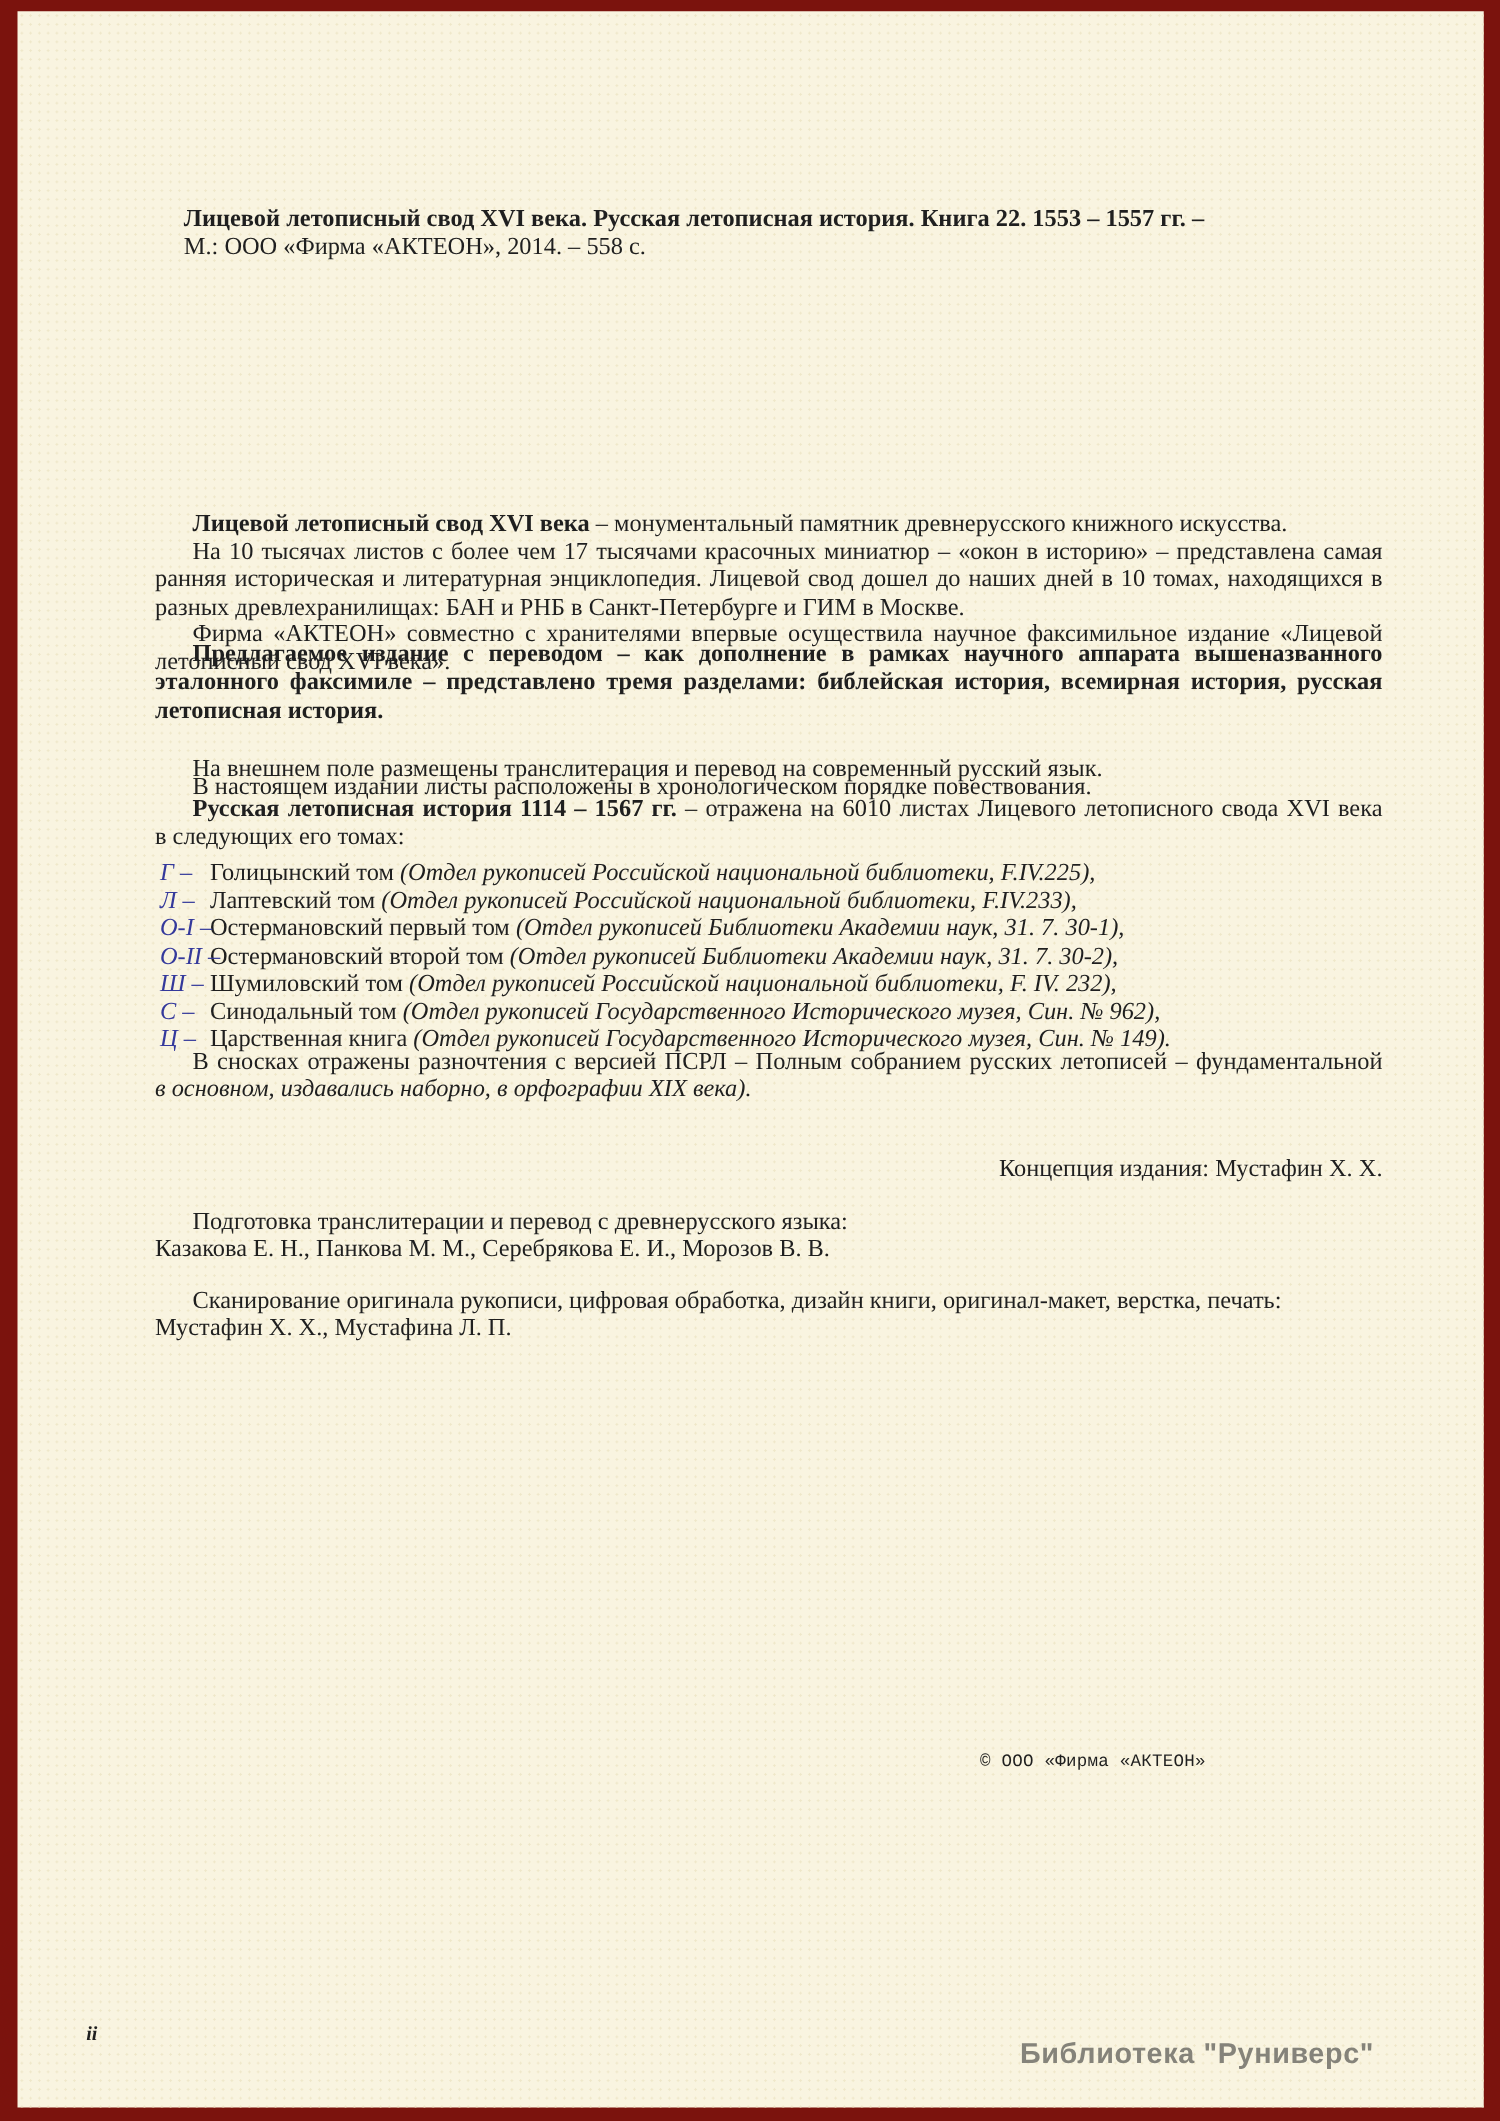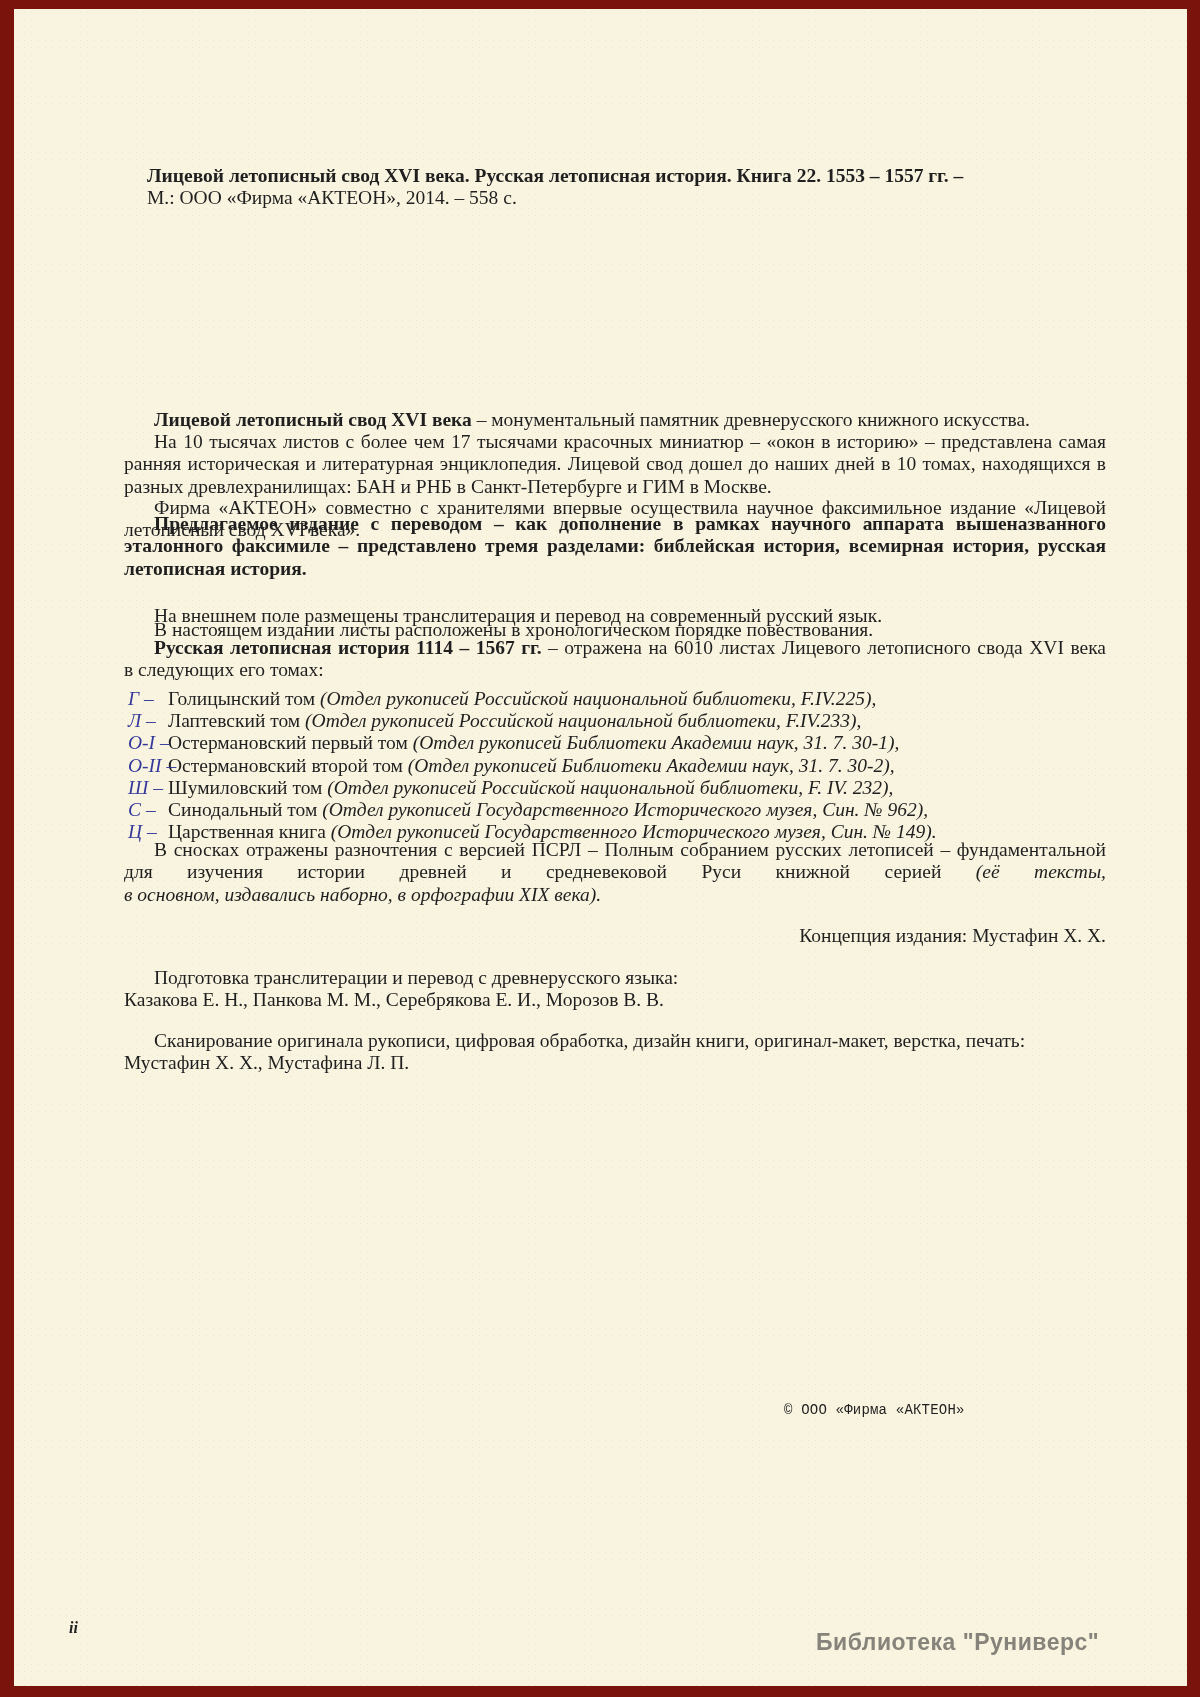--- a/index.html
+++ b/index.html
@@ -86,23 +86,20 @@
       <div class="vol-row">
         <span class="vol-letter blue">С –</span><span>Синодальный том </span><span class="ital">(Отдел рукописей Государственного Исторического музея, Син. № 962),</span>
       </div>
       <div class="vol-row">
         <span class="vol-letter blue">Ц –</span><span>Царственная книга </span><span class="ital">(Отдел рукописей Государственного Исторического музея, Син. № 149).</span>
       </div>
     </div>
 
     <div class="abs body-col" style="top:830px;font-family:Liberation Serif, serif;">
       <div class="just-last indent">В сносках отражены разночтения с версией ПСРЛ – Полным собранием русских летописей – фундаментальной</div>
-      <div class="just-last">
-        <span>для изучения истории древней и средневековой Руси книжной серией </span><span class="ital">(её тексты,</span>
-      </div>
       <div class="ital">в основном, издавались наборно, в орфографии XIX века).</div>
     </div>
 
     <div class="abs body-col indent" style="top:916px;text-align:right;">Концепция издания: Мустафин Х. Х.</div>
 
     <div class="abs body-col" style="top:958px;">
       <div class="indent">Подготовка транслитерации и перевод с древнерусского языка:</div>
       <div>Казакова Е. Н., Панкова М. М., Серебрякова Е. И., Морозов В. В.</div>
     </div>
 

